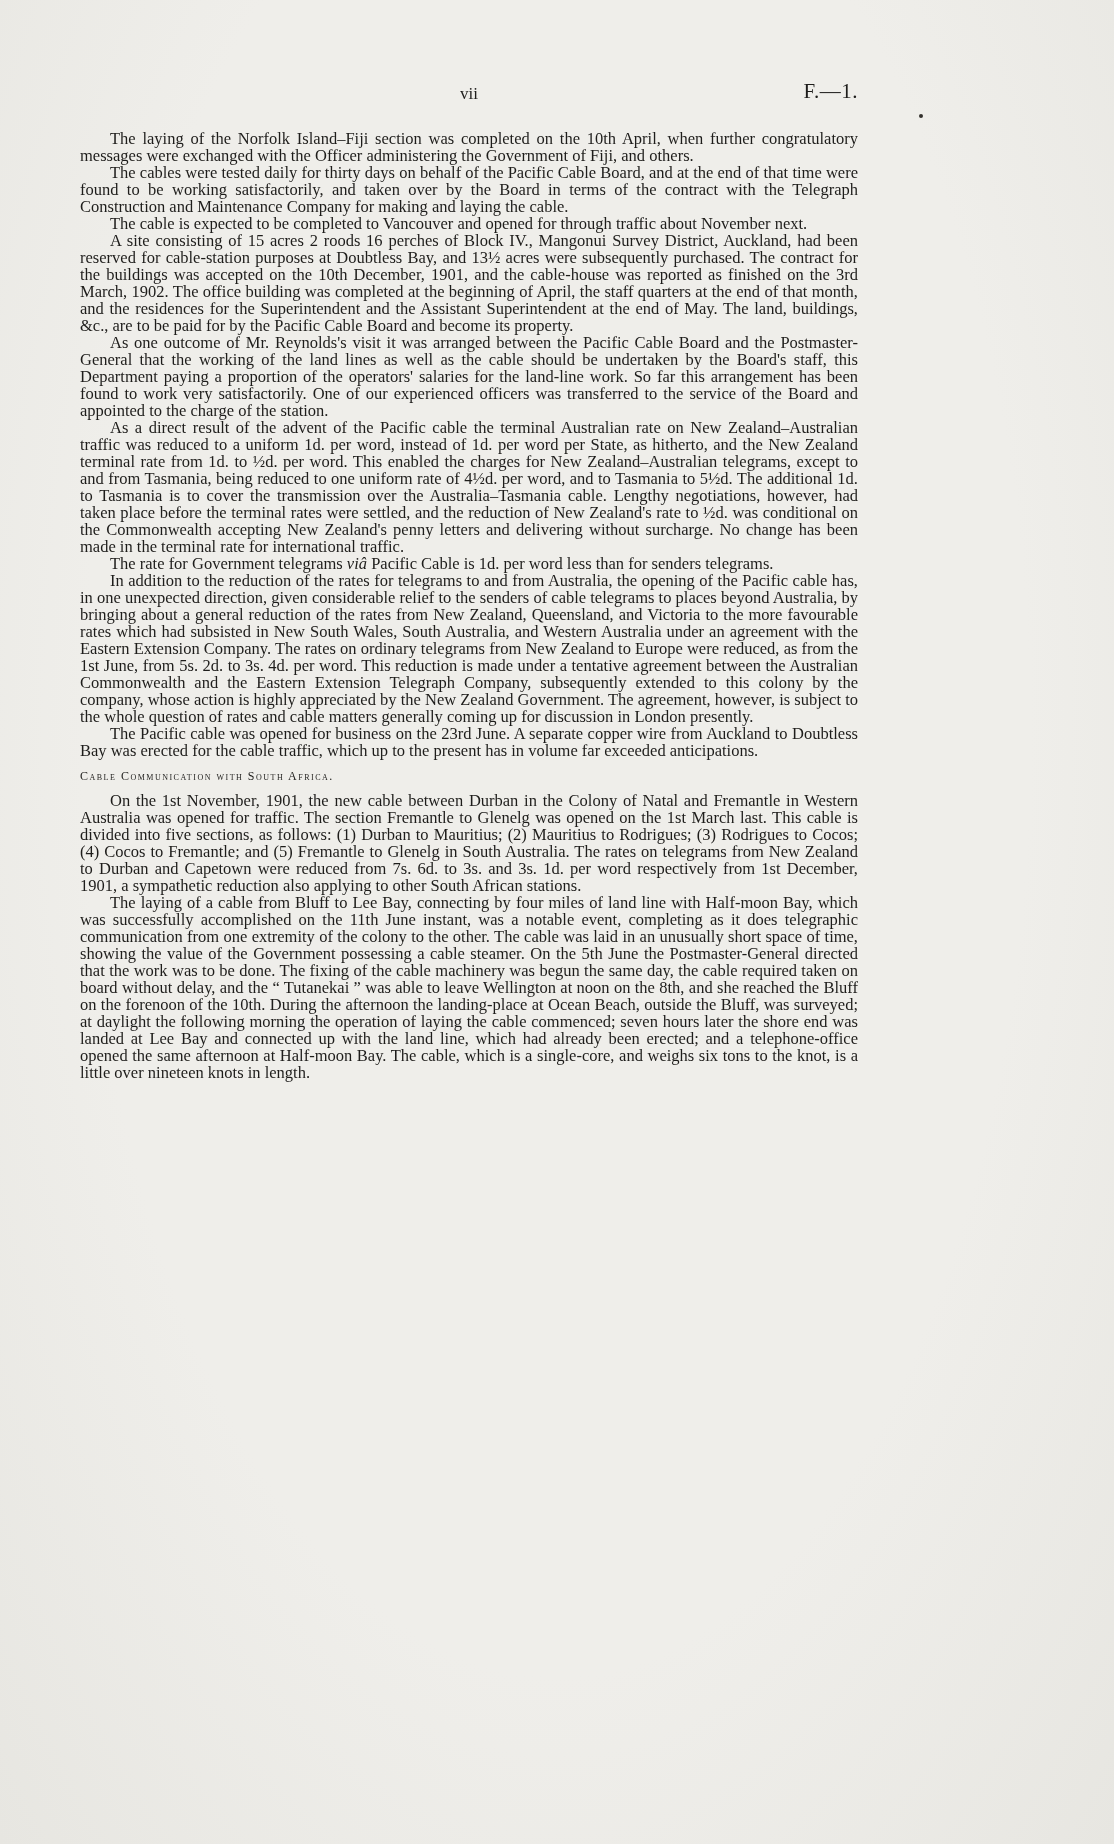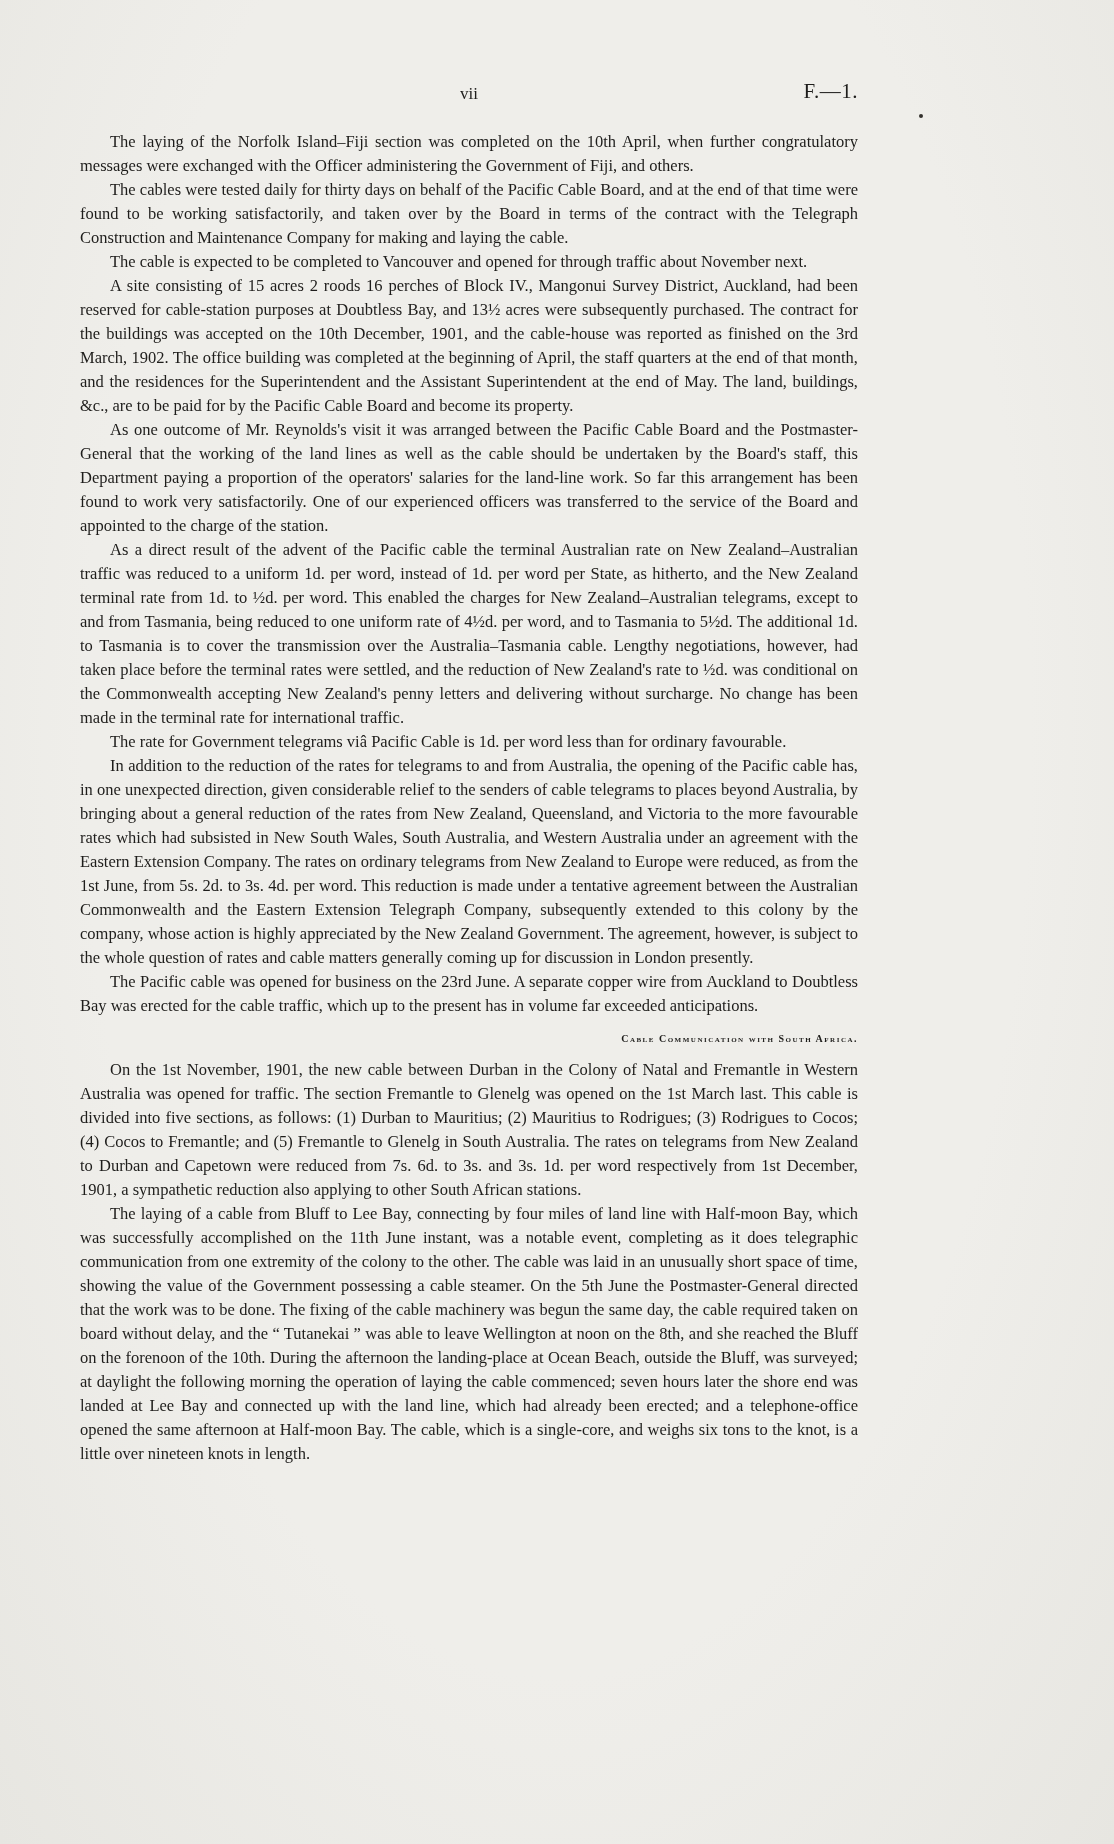--- a/index.html
+++ b/index.html
@@ -39,56 +39,56 @@
     top: 114px;
     left: 919px;
     width: 4px;
     height: 4px;
     border-radius: 50%;
     background: #33312e;
   }
   .content {
     text-align: justify;
     font-size: 16.5px;
-    line-height: 24px;
+    line-height: 17px;
   }
   .para {
     text-indent: 30px;
     margin: 0;
   }
   .section-heading {
-    text-align: right;
+    text-align: left;
     text-indent: 0;
     font-variant: small-caps;
-    font-weight: bold;
-    font-size: 10px;
+    font-weight: normal;
+    font-size: 12px;
     letter-spacing: 1.5px;
     margin: 9px 0 7px 0;
   }
-  .italic-term { }
+  .italic-term { font-style: italic; }
 </style>
 </head>
 <body>
 
 <div class="page">
   <div class="artifact-dot"></div>
 
   <header class="page-header">
     <span class="page-number">vii</span>
     <span class="doc-ref">F.—1.</span>
   </header>
 
   <main class="content">
     <p class="para">The laying of the Norfolk Island–Fiji section was completed on the 10th April, when further congratulatory messages were exchanged with the Officer administering the Government of Fiji, and others.</p>
     <p class="para">The cables were tested daily for thirty days on behalf of the Pacific Cable Board, and at the end of that time were found to be working satisfactorily, and taken over by the Board in terms of the contract with the Telegraph Construction and Maintenance Company for making and laying the cable.</p>
     <p class="para">The cable is expected to be completed to Vancouver and opened for through traffic about November next.</p>
     <p class="para">A site consisting of 15 acres 2 roods 16 perches of Block IV., Mangonui Survey District, Auckland, had been reserved for cable-station purposes at Doubtless Bay, and 13½ acres were subsequently purchased.  The contract for the buildings was accepted on the 10th December, 1901, and the cable-house was reported as finished on the 3rd March, 1902.  The office building was completed at the beginning of April, the staff quarters at the end of that month, and the residences for the Superintendent and the Assistant Superintendent at the end of May.  The land, buildings, &amp;c., are to be paid for by the Pacific Cable Board and become its property.</p>
     <p class="para">As one outcome of Mr. Reynolds's visit it was arranged between the Pacific Cable Board and the Postmaster-General that the working of the land lines as well as the cable should be undertaken by the Board's staff, this Department paying a proportion of the operators' salaries for the land-line work.  So far this arrangement has been found to work very satisfactorily.  One of our experienced officers was transferred to the service of the Board and appointed to the charge of the station.</p>
     <p class="para">As a direct result of the advent of the Pacific cable the terminal Australian rate on New Zealand–Australian traffic was reduced to a uniform 1d. per word, instead of 1d. per word per State, as hitherto, and the New Zealand terminal rate from 1d. to ½d. per word.  This enabled the charges for New Zealand–Australian telegrams, except to and from Tasmania, being reduced to one uniform rate of 4½d. per word, and to Tasmania to 5½d.  The additional 1d. to Tasmania is to cover the transmission over the Australia–Tasmania cable.  Lengthy negotiations, however, had taken place before the terminal rates were settled, and the reduction of New Zealand's rate to ½d. was conditional on the Commonwealth accepting New Zealand's penny letters and delivering without surcharge.  No change has been made in the terminal rate for international traffic.</p>
-    <p class="para"><span>The rate for Government telegrams </span><span class="italic-term">viâ</span><span> Pacific Cable is 1d. per word less than for ordinary favourable.</span></p>
+    <p class="para"><span>The rate for Government telegrams </span><span class="italic-term">viâ</span><span> Pacific Cable is 1d. per word less than for senders telegrams.</span></p>
     <p class="para">In addition to the reduction of the rates for telegrams to and from Australia, the opening of the Pacific cable has, in one unexpected direction, given considerable relief to the senders of cable telegrams to places beyond Australia, by bringing about a general reduction of the rates from New Zealand, Queensland, and Victoria to the more favourable rates which had subsisted in New South Wales, South Australia, and Western Australia under an agreement with the Eastern Extension Company.  The rates on ordinary telegrams from New Zealand to Europe were reduced, as from the 1st June, from 5s. 2d. to 3s. 4d. per word.  This reduction is made under a tentative agreement between the Australian Commonwealth and the Eastern Extension Telegraph Company, subsequently extended to this colony by the company, whose action is highly appreciated by the New Zealand Government.  The agreement, however, is subject to the whole question of rates and cable matters generally coming up for discussion in London presently.</p>
     <p class="para">The Pacific cable was opened for business on the 23rd June.  A separate copper wire from Auckland to Doubtless Bay was erected for the cable traffic, which up to the present has in volume far exceeded anticipations.</p>
 
     <h2 class="section-heading">Cable Communication with South Africa.</h2>
     <p class="para">On the 1st November, 1901, the new cable between Durban in the Colony of Natal and Fremantle in Western Australia was opened for traffic.  The section Fremantle to Glenelg was opened on the 1st March last.  This cable is divided into five sections, as follows: (1) Durban to Mauritius; (2) Mauritius to Rodrigues; (3) Rodrigues to Cocos; (4) Cocos to Fremantle; and (5) Fremantle to Glenelg in South Australia.  The rates on telegrams from New Zealand to Durban and Capetown were reduced from 7s. 6d. to 3s. and 3s. 1d. per word respectively from 1st December, 1901, a sympathetic reduction also applying to other South African stations.</p>
 
     <p class="para">The laying of a cable from Bluff to Lee Bay, connecting by four miles of land line with Half-moon Bay, which was successfully accomplished on the 11th June instant, was a notable event, completing as it does telegraphic communication from one extremity of the colony to the other.  The cable was laid in an unusually short space of time, showing the value of the Government possessing a cable steamer.  On the 5th June the Postmaster-General directed that the work was to be done.  The fixing of the cable machinery was begun the same day, the cable required taken on board without delay, and the “ Tutanekai ” was able to leave Wellington at noon on the 8th, and she reached the Bluff on the forenoon of the 10th.  During the afternoon the landing-place at Ocean Beach, outside the Bluff, was surveyed; at daylight the following morning the operation of laying the cable commenced; seven hours later the shore end was landed at Lee Bay and connected up with the land line, which had already been erected; and a telephone-office opened the same afternoon at Half-moon Bay.  The cable, which is a single-core, and weighs six tons to the knot, is a little over nineteen knots in length.</p>
   </main>
 </div>
 

